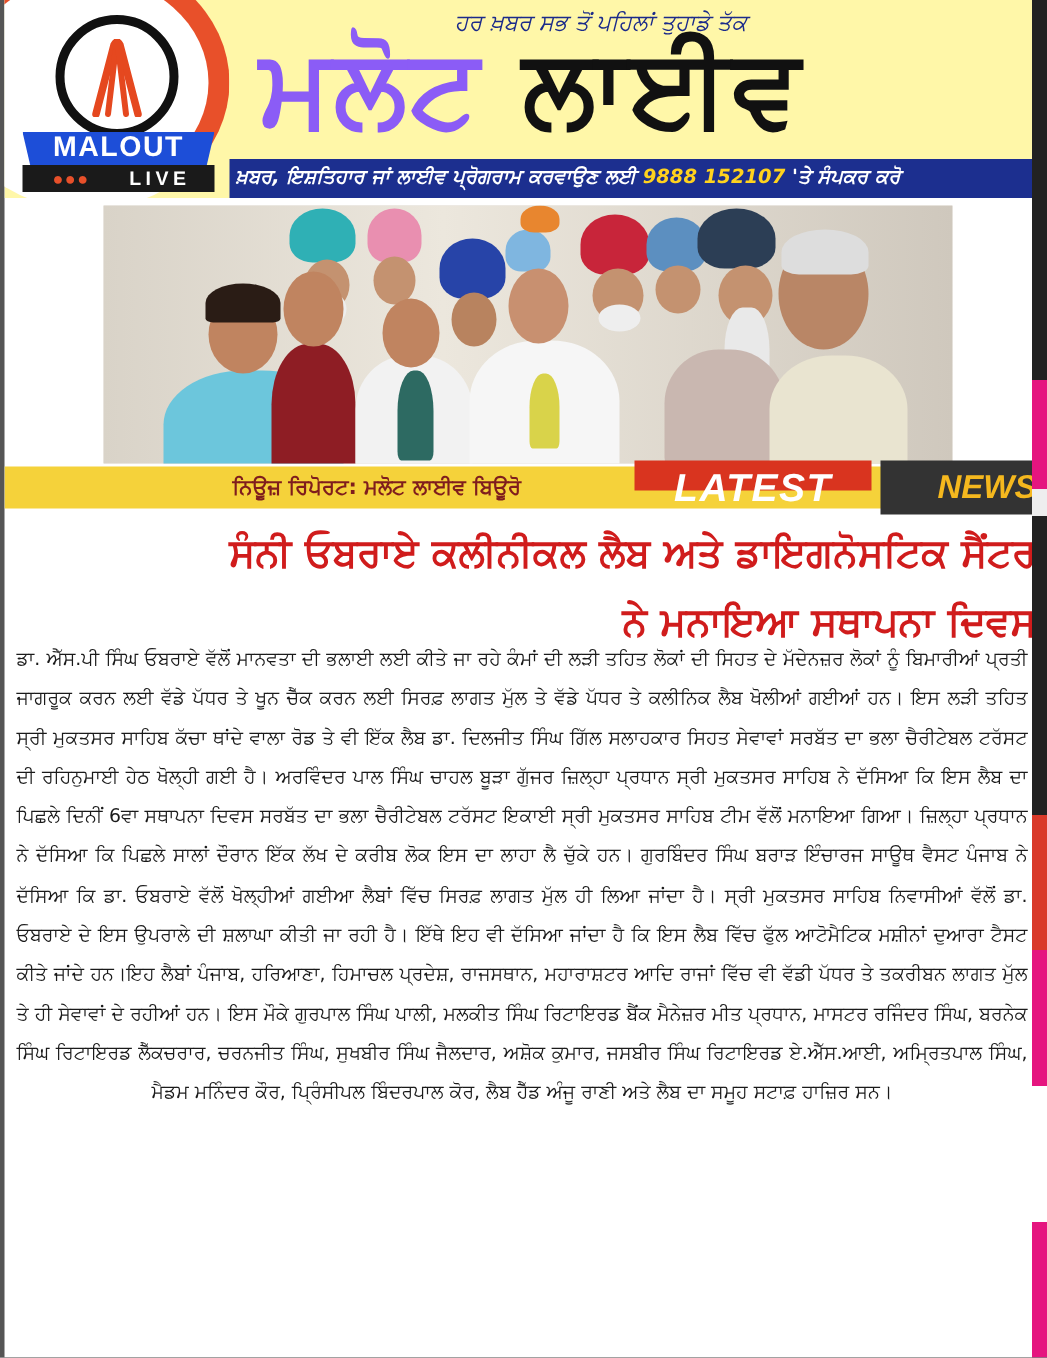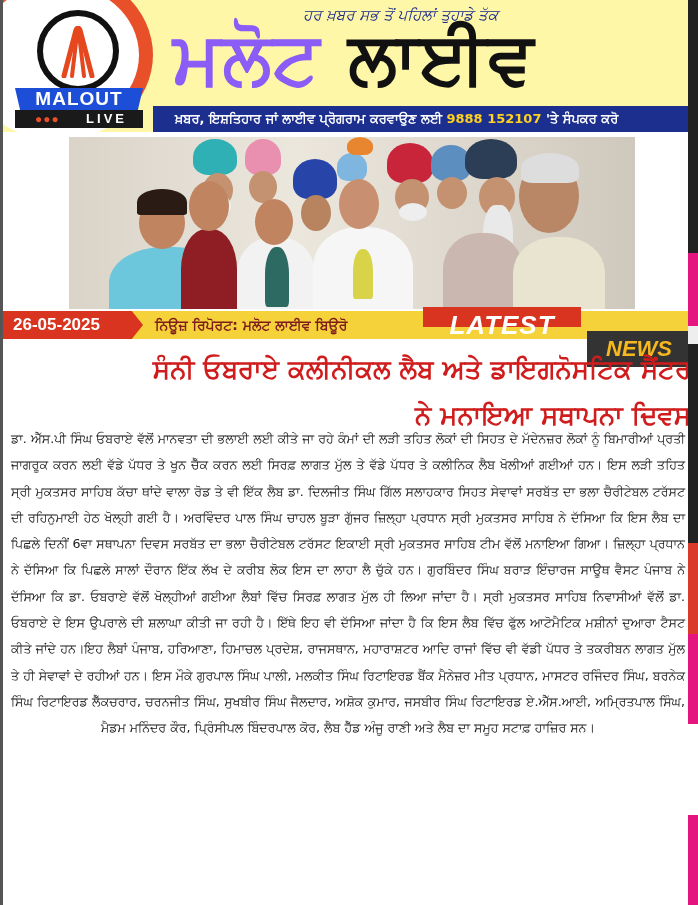--- a/index.html
+++ b/index.html
@@ -15,36 +15,36 @@
   .logo-mark { position: absolute; left: 17px; top: 10px; width: 36px; height: 52px; }
   .logo-text { position: absolute; left: 12px; top: 88px; width: 128px; height: 42px; }
   .logo-malout { height: 22px; background: #1d4ed8; color: #fff; font-weight: bold; font-size: 19px; letter-spacing: 1px; text-align: center; line-height: 22px; font-family: "Liberation Sans", sans-serif; clip-path: polygon(0 0, 100% 0, 96% 100%, 4% 100%); }
   .logo-live { height: 18px; background: #1a1a1a; color: #fff; font-weight: bold; font-size: 13px; letter-spacing: 3px; line-height: 18px; text-align: right; padding-right: 16px; font-family: "Liberation Sans", sans-serif; position: relative; }
   .logo-live .dots { position: absolute; left: 20px; top: 0; color: #e8502a; letter-spacing: 1px; font-size: 12px; }
 
   .tagline { position: absolute; left: 300px; top: 6px; font-size: 15px; font-weight: normal; color: #1b2a8a; font-style: italic; }
   .brand-name { position: absolute; left: 170px; top: 10px; font-size: 72px; font-weight: bold; line-height: 96px; letter-spacing: 2px; white-space: nowrap; font-family: "DejaVu Sans", sans-serif; }
   .brand-red { color: #8b5cf6; }
   .brand-black { color: #111; }
-  .contact-bar { position: absolute; left: 150px; top: 106px; width: 538px; height: 26px; background: #1c2f8f; color: #fff; font-size: 13px; font-weight: bold; line-height: 26px; padding-left: 22px; white-space: nowrap; overflow: hidden; }
+  .contact-bar { position: absolute; left: 150px; top: 106px; width: 538px; height: 26px; background: #1c2f8f; color: #fff; font-size: 13px; font-weight: bold; line-height: 26px; padding-left: 4px; white-space: nowrap; overflow: hidden; font-style: italic; }
   .contact-bar .phone { color: #ffd21e; }
 
   
   .photo { position: absolute; left: 66px; top: 137px; width: 566px; height: 172px; overflow: hidden; background: #dcd6cc; }
   .photo .wall { position: absolute; inset: 0; background: linear-gradient(90deg, #d9d3c8, #ece7dd 40%, #cfc8bd); }
   .person { position: absolute; border-radius: 45% 45% 10% 10%; }
   .head { position: absolute; border-radius: 50%; background: #b8835f; }
   .turban { position: absolute; border-radius: 50% 50% 35% 35%; }
 
   
   .info-bar { position: absolute; left: 0; top: 311px; width: 688px; height: 28px; background: #f5d23a; }
   .date-chip { position: absolute; left: 0; top: 0; width: 140px; height: 28px; background: #d9341f; color: #fff; font-size: 17px; font-weight: bold; line-height: 28px; padding-left: 10px; clip-path: polygon(0 0, 92% 0, 100% 50%, 92% 100%, 0 100%); font-family: "Liberation Sans", sans-serif; }
   .report-label { position: absolute; left: 152px; top: 0; font-size: 14px; font-weight: bold; color: #7f1d1d; line-height: 28px; }
   .latest-chip { position: absolute; left: 420px; top: -4px; width: 158px; height: 20px; background: #d9341f; color: #fff; font-style: italic; font-weight: bold; font-size: 26px; line-height: 36px; text-align: center; font-family: "Liberation Sans", sans-serif; letter-spacing: 1px; }
-  .news-chip { position: absolute; left: 584px; top: -4px; width: 104px; height: 36px; background: #333; color: #f5b81e; font-style: italic; font-weight: bold; font-size: 22px; line-height: 36px; text-align: center; font-family: "Liberation Sans", sans-serif; margin-top: 24px; }
+  .news-chip { position: absolute; left: 584px; top: -4px; width: 104px; height: 36px; background: #333; color: #f5b81e; font-style: italic; font-weight: bold; font-size: 22px; line-height: 36px; text-align: right; font-family: "Liberation Sans", sans-serif; }
 
   
   .headline { position: absolute; left: 0; top: 346px; width: 688px; text-align: right; color: #d01c1c; font-weight: bold; font-size: 26px; line-height: 46px; }
 
   
   .body-text { position: absolute; left: 8px; top: 426px; width: 674px; text-align: justify; text-align-last: center; color: #1a1a1a; font-size: 12.6px; line-height: 26.3px; }
 </style>
 </head>
 <body>
 
@@ -113,21 +113,20 @@
     <div class="person" style="left:244px;top:90px;width:100px;height:90px;background:#f6f6f6"></div>
     <div class="person" style="left:284px;top:112px;width:20px;height:50px;background:#d9d34a"></div>
     <div class="head" style="left:270px;top:42px;width:40px;height:50px;background:#c89070"></div>
     <div class="person" style="left:374px;top:96px;width:80px;height:80px;background:#c9b7b0"></div>
     <div class="person" style="left:444px;top:100px;width:92px;height:80px;background:#e9e4d0"></div>
     <div class="head" style="left:450px;top:22px;width:60px;height:74px;background:#b98666"></div>
     <div class="head" style="left:452px;top:16px;width:58px;height:30px;background:#ddd;border-radius:50% 50% 20% 20%"></div>
   </div>
 
   <div class="info-bar">
-    <div class="date-chip">26-05-2025</div>
     <div class="report-label">ਨਿਊਜ਼ ਰਿਪੋਰਟ: ਮਲੋਟ ਲਾਈਵ ਬਿਊਰੋ</div>
     <div class="latest-chip">LATEST</div>
     <div class="news-chip">NEWS</div>
   </div>
 
   <div class="headline">
     <div>ਸੰਨੀ ਓਬਰਾਏ ਕਲੀਨੀਕਲ ਲੈਬ ਅਤੇ ਡਾਇਗਨੋਸਟਿਕ ਸੈਂਟਰ</div>
     <div>ਨੇ ਮਨਾਇਆ ਸਥਾਪਨਾ ਦਿਵਸ</div>
   </div>
 

